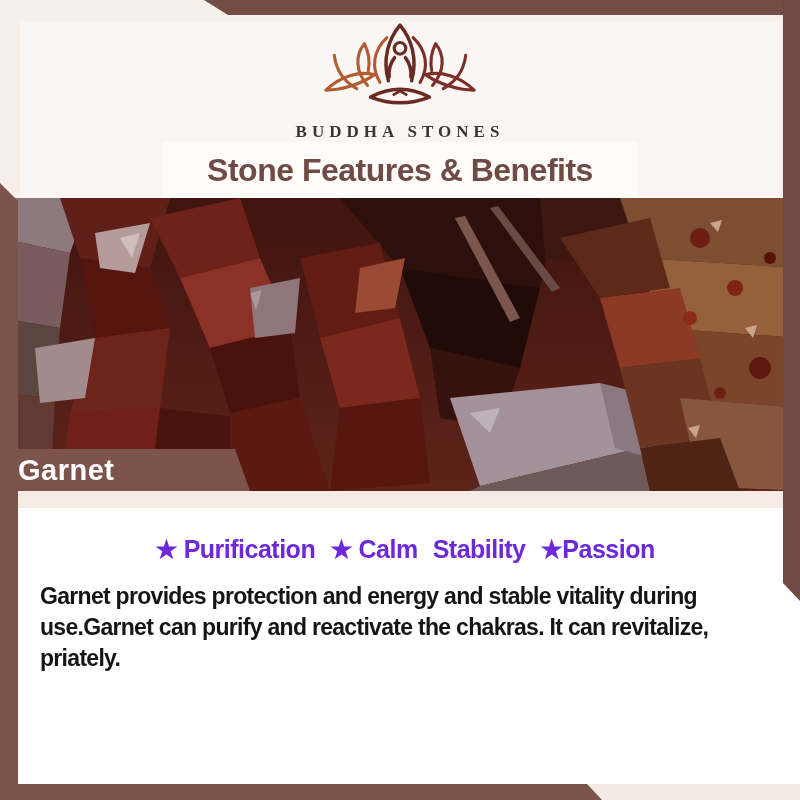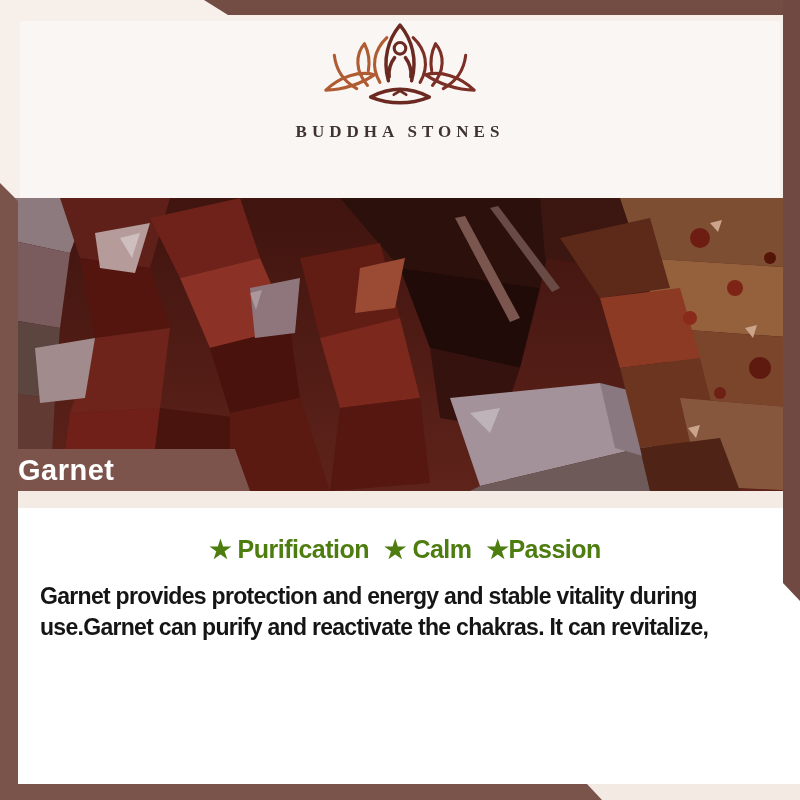--- a/index.html
+++ b/index.html
@@ -61,21 +61,21 @@
     clip-path:polygon(0 0,100% 18px,100% 100%,0 100%);
   }
   .ribbon-bottom{
     position:absolute;left:0;top:784px;width:602px;height:16px;background:#7a534b;
     clip-path:polygon(0 0,587px 0,100% 100%,0 100%);
   }
   
   .features-row{
     position:absolute;left:40px;top:531px;width:730px;height:36px;
     display:flex;align-items:center;justify-content:center;gap:15px;
-    font-size:25px;font-weight:700;letter-spacing:-0.5px;color:#4d7c0f;
+    font-size:25px;font-weight:700;letter-spacing:-0.5px;color:#6d28d9;
     white-space:nowrap;
   }
   
   .description{
     position:absolute;left:40px;top:581px;width:742px;
     font-size:23px;font-weight:600;letter-spacing:-0.7px;line-height:31px;color:#151515;
   }
   .description div{white-space:nowrap;}
 </style>
 </head>
@@ -109,20 +109,23 @@
           <path d="M103,46 C97,54 95,63 96,71"></path>
           <path d="M117,46 C123,54 125,63 124,71"></path>
           <path d="M72,97 Q110,77 148,97 Q110,112 72,97"></path>
           <path d="M102,94 L110,89 L118,94" stroke-width="3.5"></path>
         </g>
       </g>
     </svg>
     <div class="brand-name">BUDDHA STONES</div>
   </div>
 
+  <div class="title-bar">
+    <h1>Stone Features &amp; Benefits</h1>
+  </div>
 
   <div class="photo">
     <svg viewBox="0 0 800 293" preserveAspectRatio="none" aria-hidden="true">
       <defs>
         <linearGradient id="pbg" x1="0" y1="0" x2="0" y2="1">
           <stop offset="0" stop-color="#40140f"></stop>
             <stop offset="1" stop-color="#5e231a"></stop>
         </linearGradient>
       </defs>
       <rect x="0" y="0" width="800" height="293" fill="url(#pbg)"></rect>
@@ -193,21 +196,23 @@
   </div>
 
   <div class="ribbon-top"></div>
   <div class="ribbon-right"></div>
   <div class="ribbon-left"></div>
   <div class="ribbon-bottom"></div>
 
   <div class="features-row">
     <span>★ Purification</span>
     <span>★ Calm</span>
+    <span>Stability</span>
     <span>★Passion</span>
   </div>
 
   <div class="description">
     <div>Garnet provides protection and energy and stable vitality during</div>
     <div>use.Garnet can purify and reactivate the chakras. It can revitalize,</div>
+    <div>priately.</div>
   </div>
 
 </div>
 
 </body></html>

